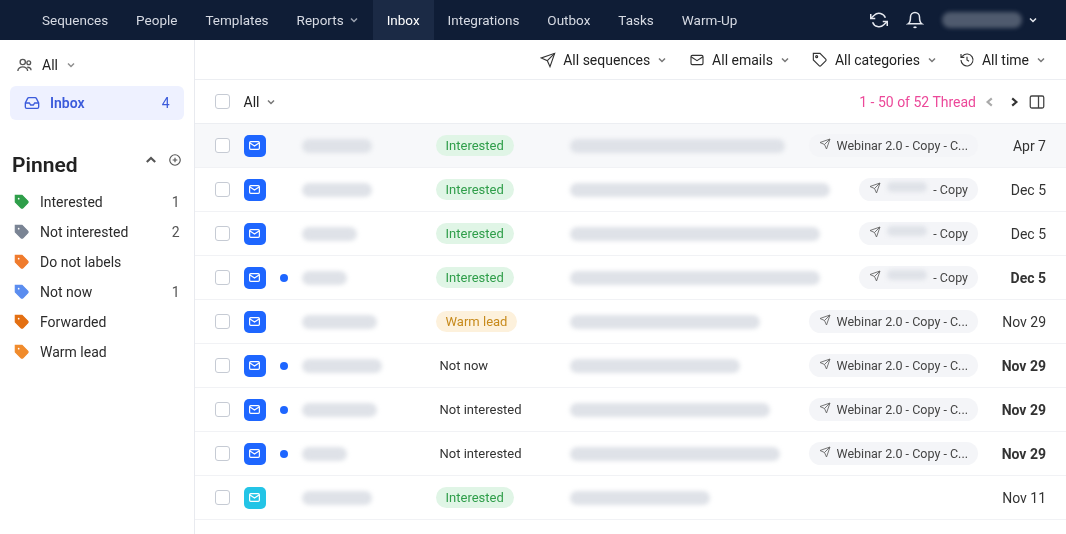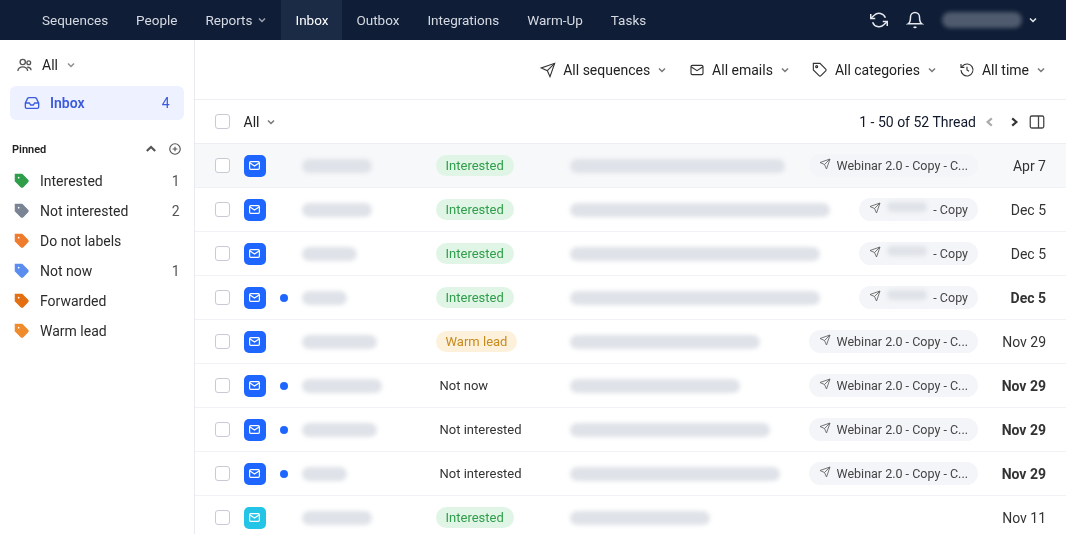--- a/index.html
+++ b/index.html
@@ -21,37 +21,37 @@
   .main { display: flex; height: calc(534px - 40px); }
   .sidebar { width: 210px; border-right: 1px solid #e8eaef; padding: 12px 10px; }
   .content { flex: 1; display: flex; flex-direction: column; }
   
   
   .side-top { display: flex; align-items: center; gap: 8px; padding: 4px 6px 12px; font-size: 14px; cursor: pointer; }
   .side-top .chev { opacity: .6; }
   .side-inbox { display: flex; align-items: center; justify-content: space-between; background: #eef1ff; color: #3b5bdb; border-radius: 6px; padding: 9px 14px; cursor: pointer; margin-bottom: 16px; }
   .side-inbox .left { display: flex; align-items: center; gap: 10px; font-weight: 600; }
   .side-section-head { display: flex; align-items: center; justify-content: space-between; padding: 6px 2px 10px; }
-  .side-section-head .title { font-weight: 600; font-size: 11px; }
+  .side-section-head .title { font-weight: 600; font-size: 21px; margin-top: 11px; }
   .side-section-head .actions { display: flex; gap: 10px; color: #555; }
   .label-row { display: flex; align-items: center; justify-content: space-between; padding: 7px 4px; cursor: pointer; color: #2b2b2b; }
   .label-row .left { display: flex; align-items: center; gap: 10px; }
   .label-row .count { color: #555; }
   .tag-icon { width: 16px; height: 16px; display: inline-flex; align-items: center; justify-content: center; }
   
   
-  .toolbar { display: flex; align-items: center; height: 60px; padding: 0 20px; border-bottom: 1px solid #eceef2; gap: 22px; }
+  .toolbar { display: flex; align-items: center; height: 40px; padding: 0 20px; border-bottom: 1px solid #eceef2; gap: 22px; }
   .toolbar .spacer { flex: 1; }
   .t-filter { display: flex; align-items: center; gap: 7px; cursor: pointer; color: #222; }
   .t-filter .chev { color: #777; }
   
   
   .thead { display: flex; align-items: center; height: 44px; padding: 0 20px; border-bottom: 1px solid #eceef2; }
   .thead-left { display: flex; align-items: center; gap: 14px; }
-  .thead-right { display: flex; align-items: center; gap: 4px; color: #0f172a; }
+  .thead-right { display: flex; align-items: center; gap: 4px; color: #ec4899; }
   .thead .spacer { flex: 1; }
   .chk { width: 15px; height: 15px; border: 1.5px solid #c6cbd4; border-radius: 3px; background: #fff; cursor: pointer; flex-shrink: 0; }
   .nav-arrow { color: #777; cursor: pointer; padding: 4px; }
   
   
   .rows { overflow-y: auto; flex: 1; }
   .row { display: flex; align-items: center; height: 44px; padding: 0 20px; border-bottom: 1px solid #f1f2f5; gap: 14px; }
   .row.hover { background: #f7f8fa; }
   .mail-icon { width: 22px; height: 22px; border-radius: 5px; display: flex; align-items: center; justify-content: center; flex-shrink: 0; }
   .mail-blue { background: #1e66ff; }
@@ -75,30 +75,31 @@
   svg { display: block; }
   .chev-svg { width: 10px; height: 10px; }
 </style>
 </head>
 <body>
 
 <div class="topnav">
   <div class="topnav-items" id="nav-items">
       <div class="topnav-item">Sequences</div>
       <div class="topnav-item">People</div>
+      <div class="topnav-item">Templates</div>
       <div class="topnav-item">Reports<span class="chev">
           <svg class="chev-svg" viewBox="0 0 10 10" fill="none" stroke="currentColor" stroke-width="1.5">
             <path d="M2 3.5l3 3 3-3"></path>
           </svg>
         </span></div>
       <div class="topnav-item active">Inbox</div>
+      <div class="topnav-item">Integrations</div>
       <div class="topnav-item">Outbox</div>
-      <div class="topnav-item">Integrations</div>
+      <div class="topnav-item">Tasks</div>
       <div class="topnav-item">Warm-Up</div>
-      <div class="topnav-item">Tasks</div>
     </div>
   <div class="topnav-spacer"></div>
   <div class="topnav-right">
     <span class="topnav-icon">
       <svg width="18" height="18" viewBox="0 0 24 24" fill="none" stroke="currentColor" stroke-width="2">
           <path d="M1 4v6h6"></path>
           <path d="M23 20v-6h-6"></path>
           <path d="M20.49 9A9 9 0 0 0 5.64 5.64L1 10"></path>
           <path d="M3.51 15a9 9 0 0 0 14.85 3.36L23 14"></path>
         </svg>

